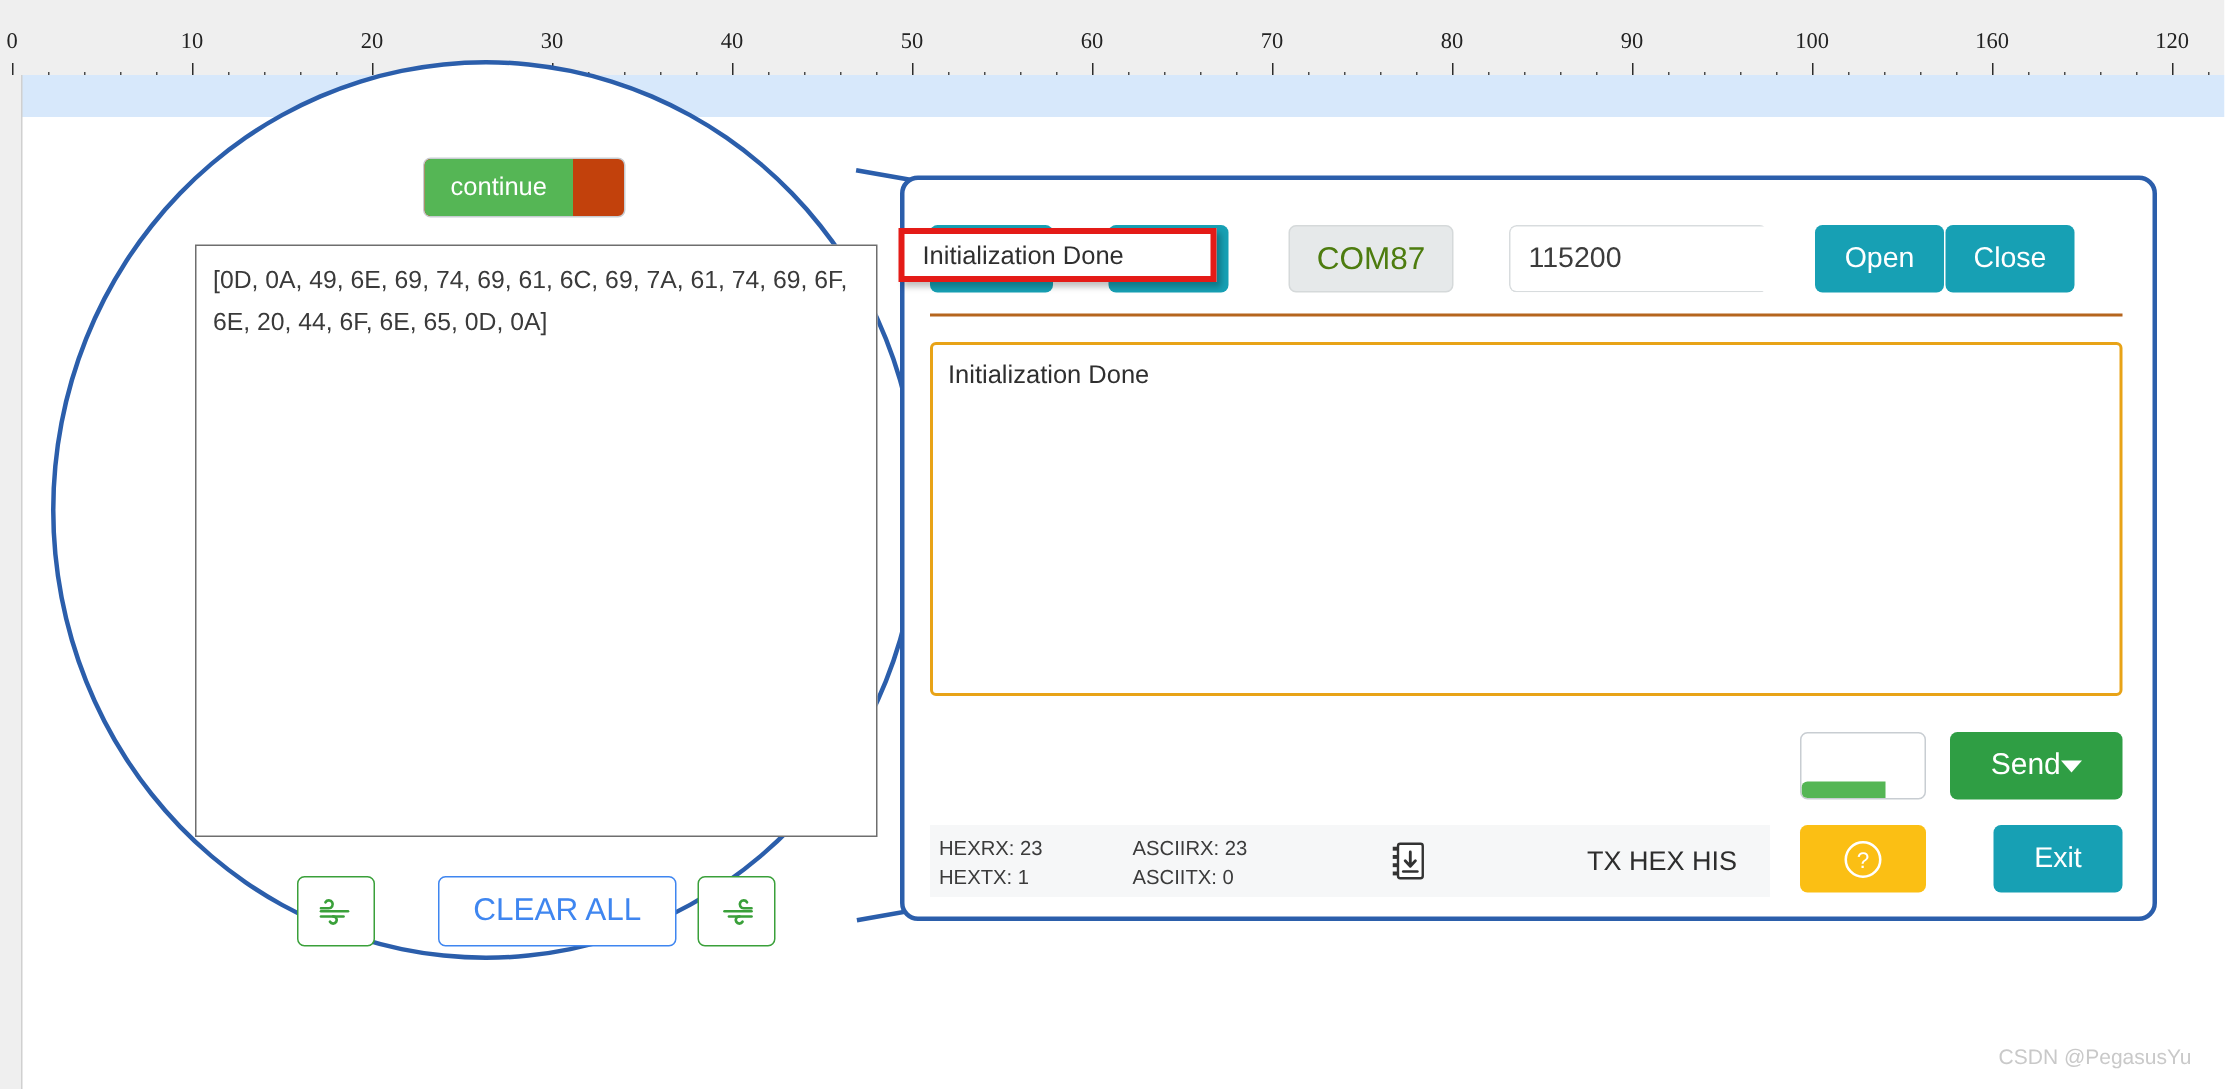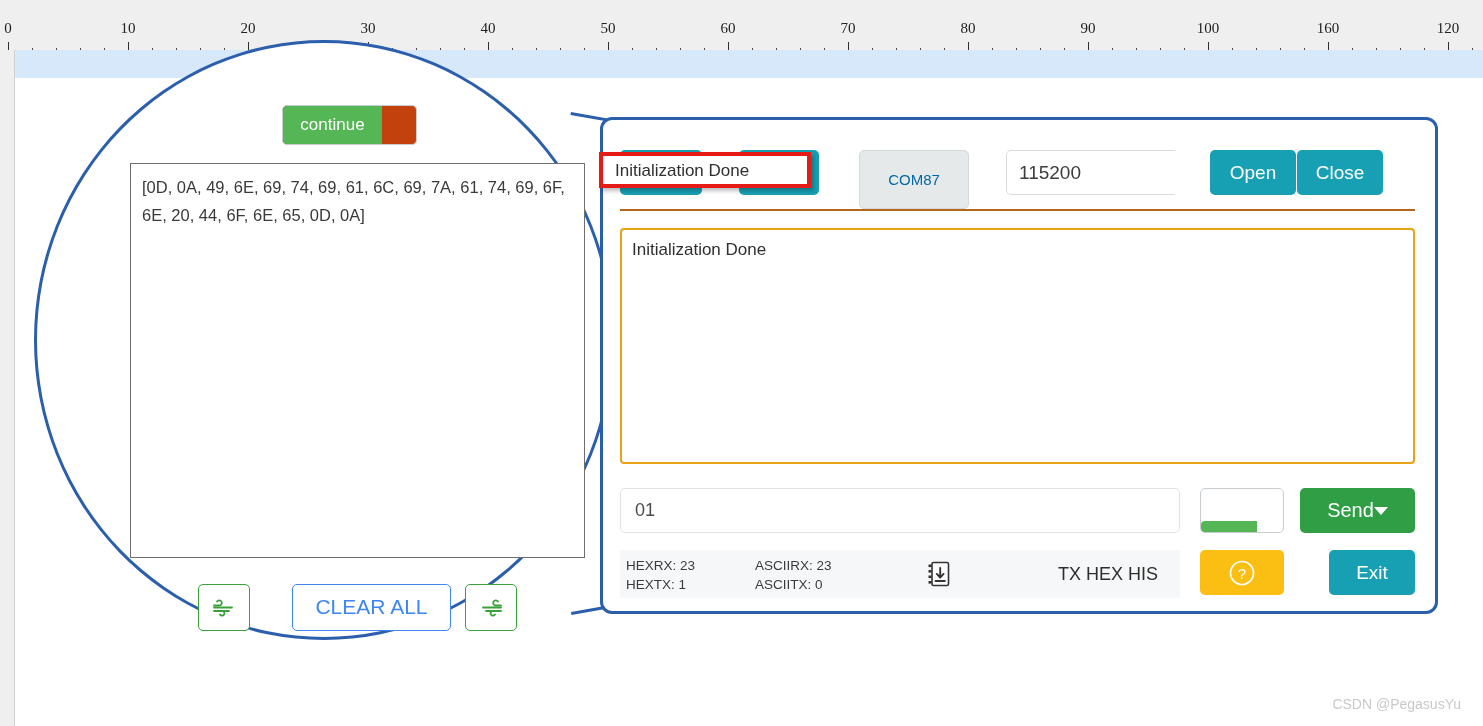--- a/index.html
+++ b/index.html
@@ -97,24 +97,24 @@
 
   .tbtn{
     background:#17a0b4;color:#ffffff;border:none;border-radius:5px;
     font-size:19px;font-family:"Liberation Sans", sans-serif;
     display:flex;align-items:center;justify-content:center;cursor:pointer;
     position:absolute;
   }
   #btn-scan{left:17px;top:30px;width:82px;height:45px;}
   #btn-portdrop{left:136px;top:30px;width:80px;height:45px;}
   #port-box{
-    position:absolute;left:256px;top:30px;width:110px;height:59px;
+    position:absolute;left:256px;top:30px;width:110px;height:45px;
     background:#e6e9ea;border:1px solid #d5d9da;border-radius:5px;
     display:flex;align-items:center;justify-content:center;
-    font-size:15px;color:#0369a1;box-sizing:border-box;
+    font-size:21px;color:#4d7c0f;box-sizing:border-box;
   }
   #baud-wrap{
     position:absolute;left:403px;top:30px;width:172px;height:45px;
     display:flex;border-radius:5px;overflow:hidden;
   }
   #baud-input{
     flex:1;border:1px solid #d8dcde;border-right:none;border-radius:5px 0 0 5px;
     background:#ffffff;font-size:19px;color:#3c3c3c;
     padding:0 12px;box-sizing:border-box;outline:none;
     font-family:"Liberation Sans", sans-serif;
@@ -341,21 +341,20 @@
 
   <div id="divider"></div>
 
   <div id="recv-box">
     <div id="recv-text">Initialization Done</div>
   </div>
   <div id="recv-highlight">
     <span>Initialization Done</span>
   </div>
 
-  <input id="send-input" type="text" value="01" style="">
 
   <div id="hex-toggle">
     <div class="knob">HEX</div>
   </div>
 
   <div id="btn-send">
     <span>Send</span>
     <span class="caret"></span>
   </div>
 

